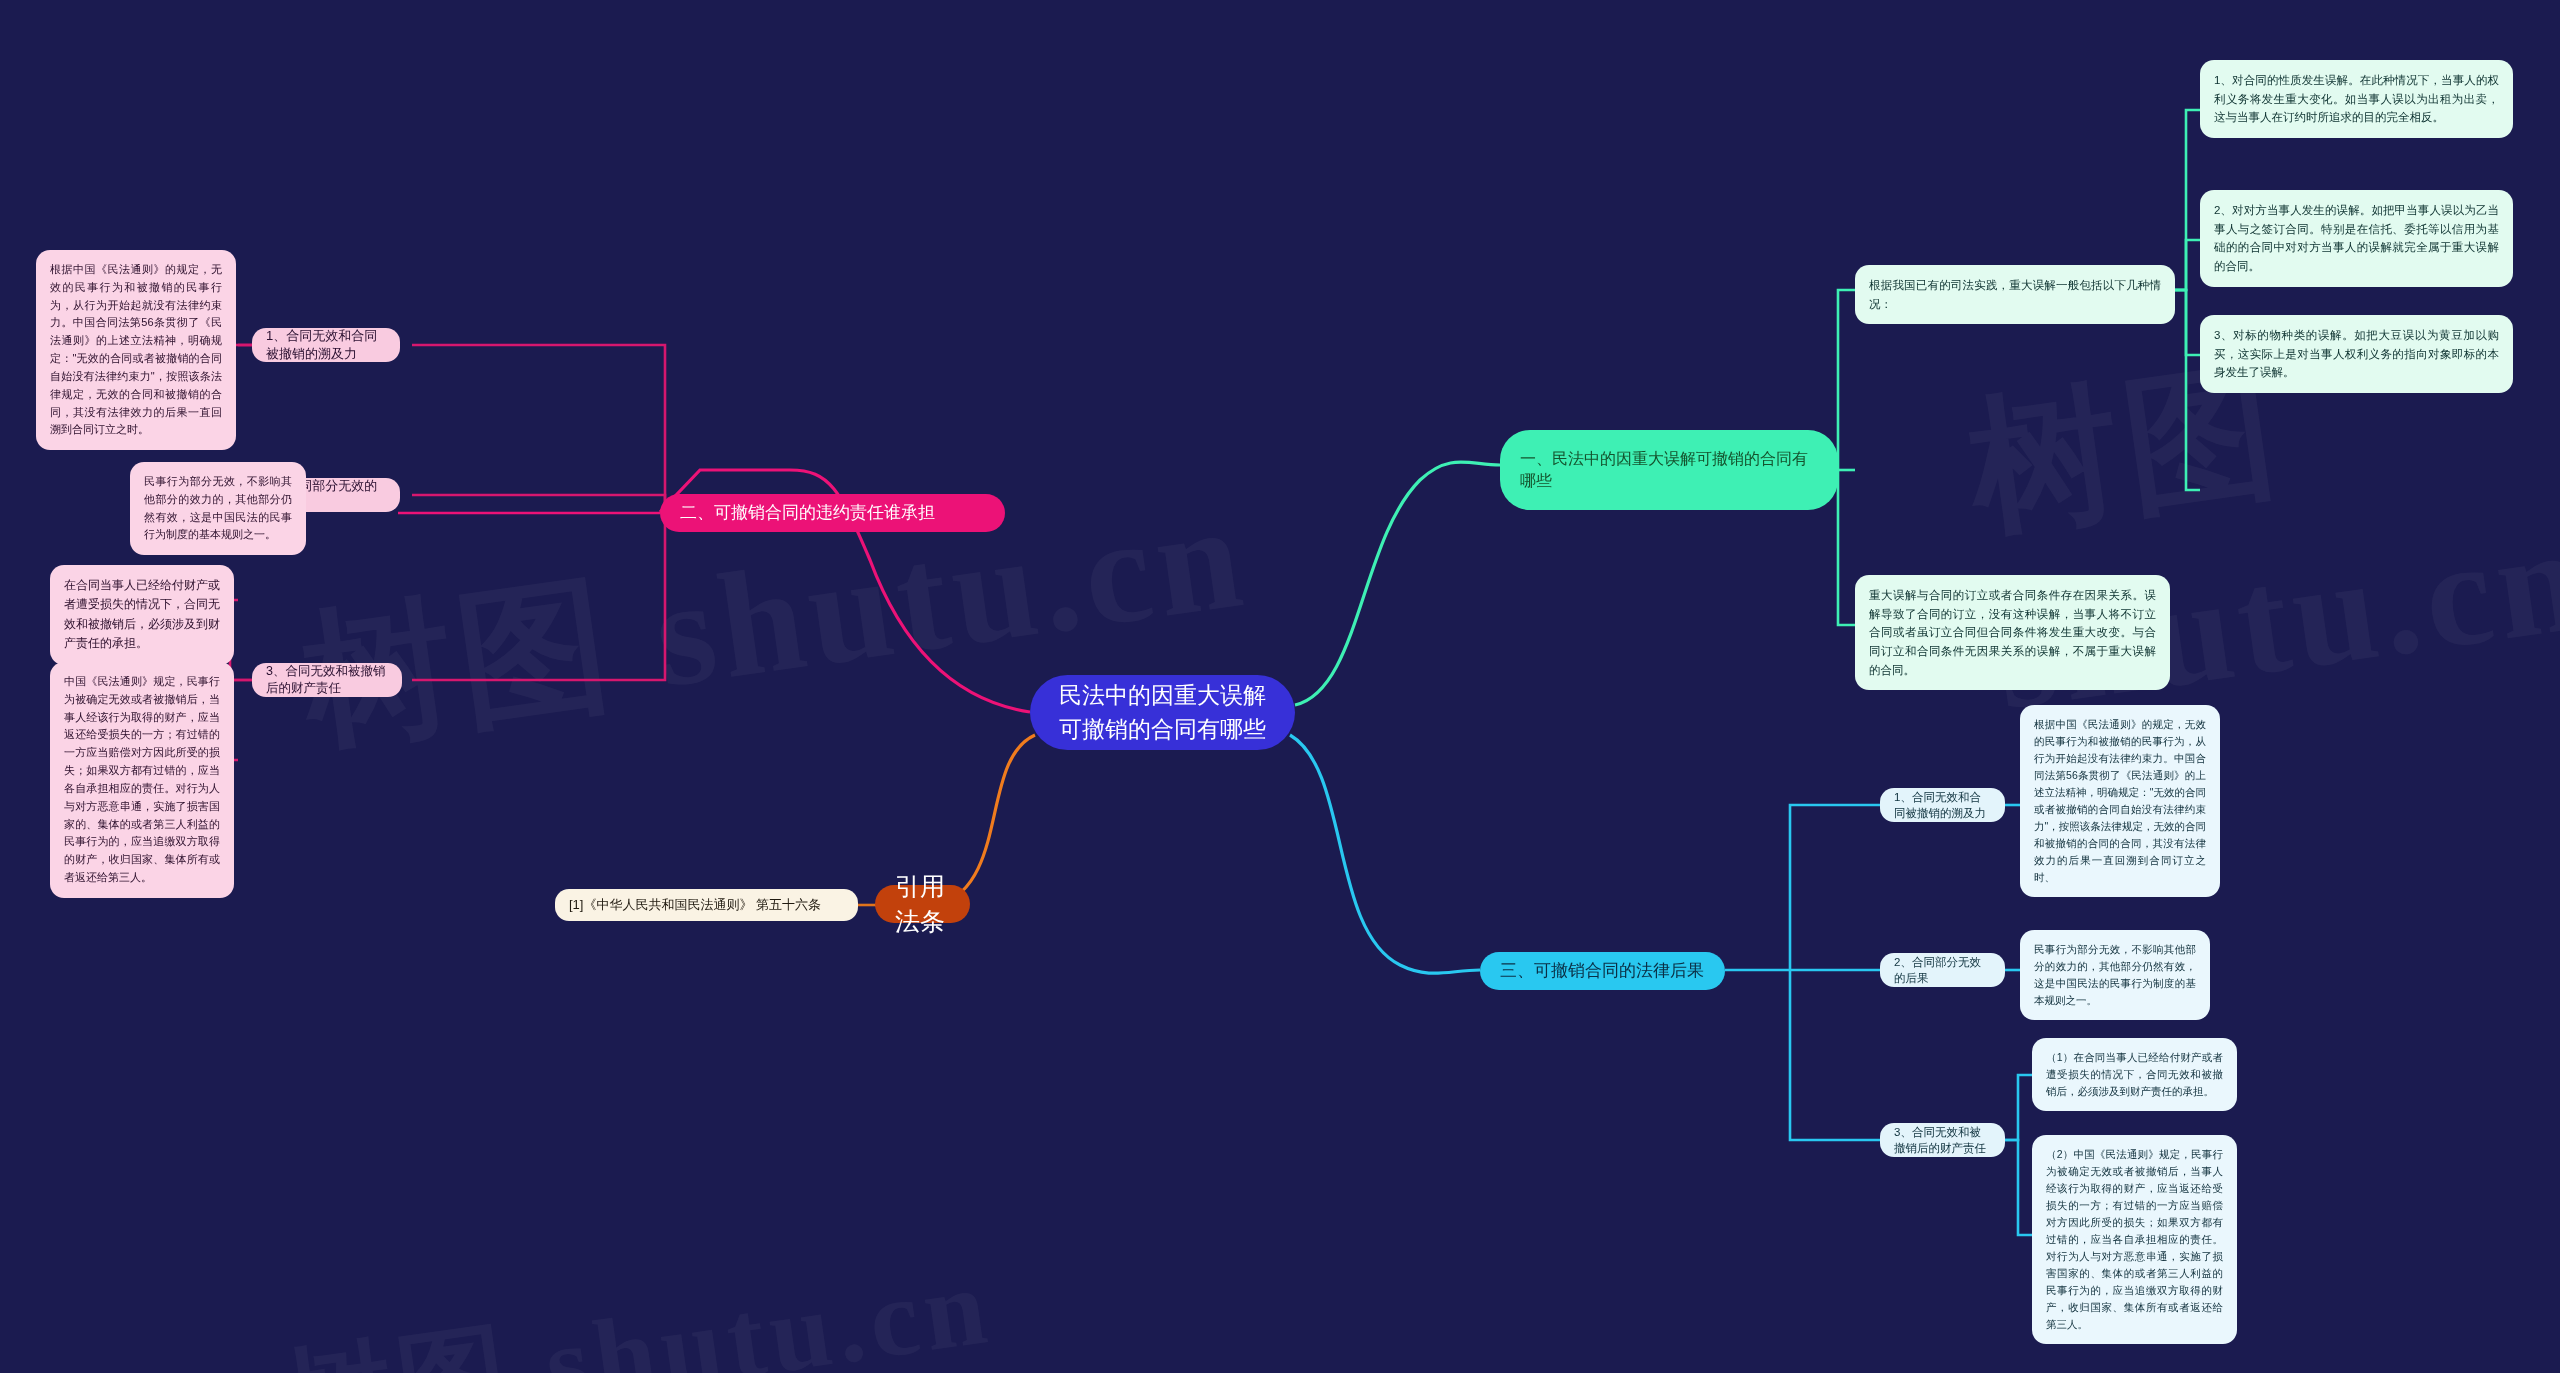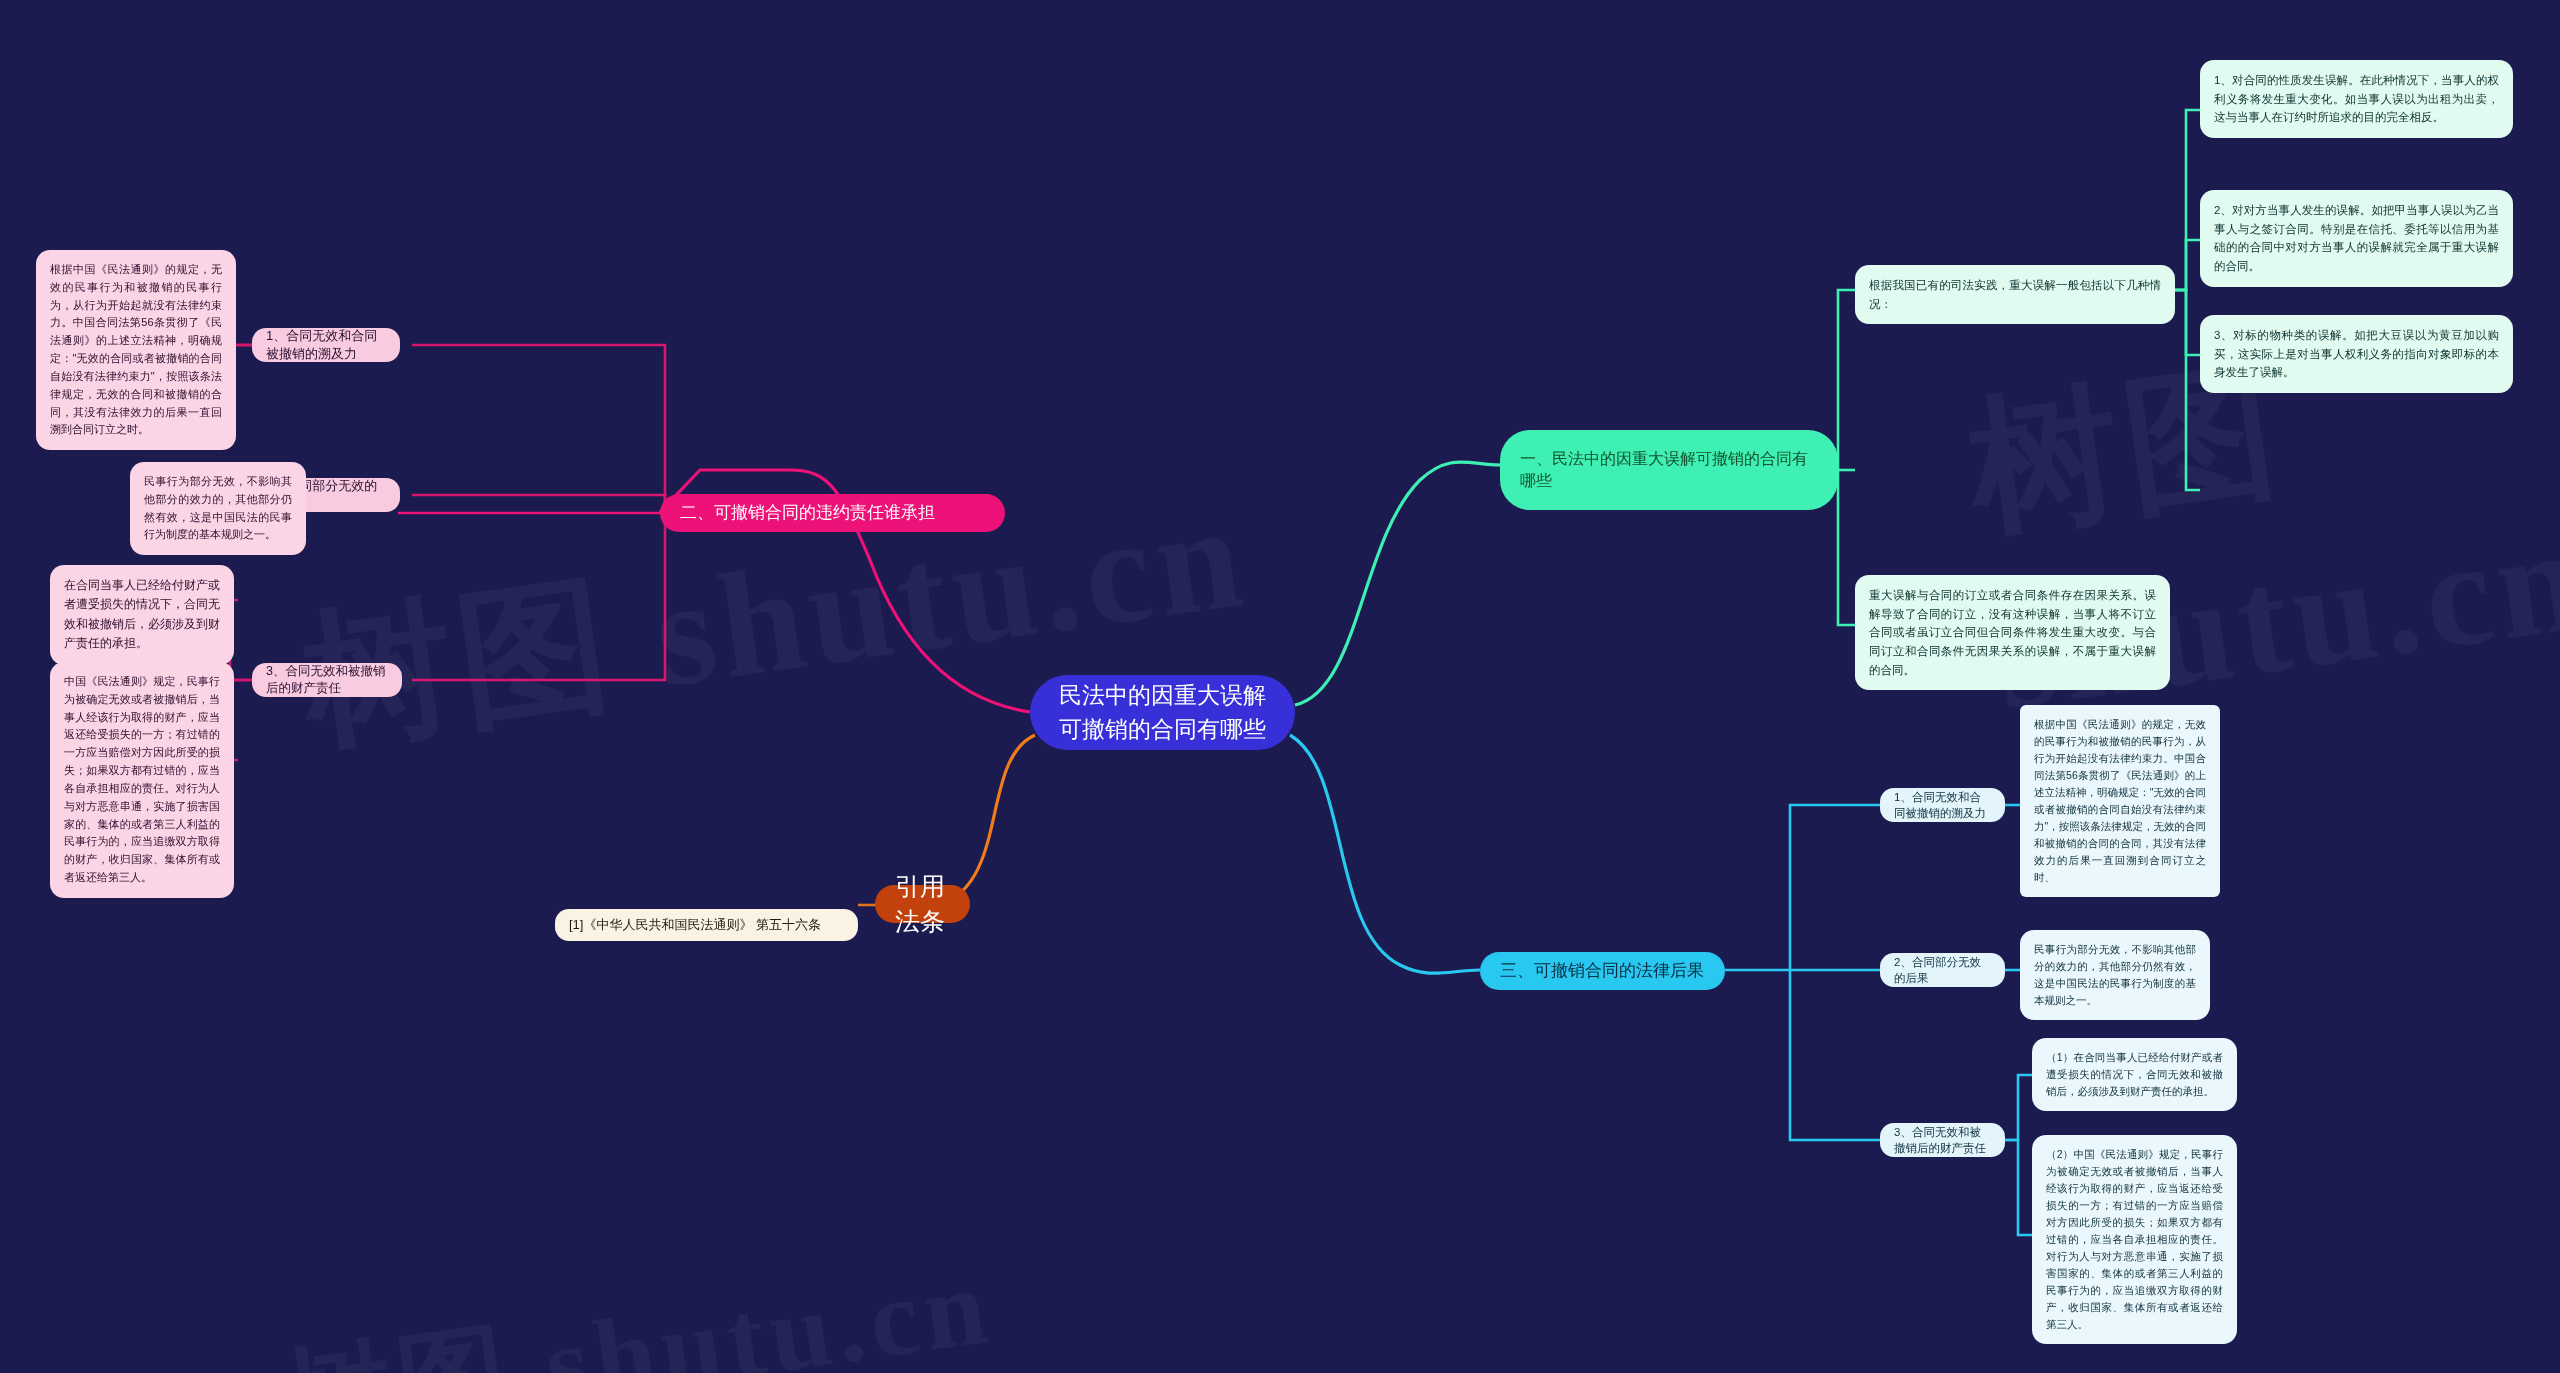--- a/index.html
+++ b/index.html
@@ -110,21 +110,21 @@
   <div class="node card pink" style="left:36px;top:250px;width:200px;font-size:11px;line-height:1.62;">根据中国《民法通则》的规定，无效的民事行为和被撤销的民事行为，从行为开始起就没有法律约束力。中国合同法第56条贯彻了《民法通则》的上述立法精神，明确规定："无效的合同或者被撤销的合同自始没有法律约束力"，按照该条法律规定，无效的合同和被撤销的合同，其没有法律效力的后果一直回溯到合同订立之时。</div>
 
   <div class="node card pink" style="left:130px;top:462px;width:176px;font-size:11px;line-height:1.62;">民事行为部分无效，不影响其他部分的效力的，其他部分仍然有效，这是中国民法的民事行为制度的基本规则之一。</div>
 
   <div class="node card pink" style="left:50px;top:565px;width:184px;font-size:12px;line-height:1.62;">在合同当事人已经给付财产或者遭受损失的情况下，合同无效和被撤销后，必须涉及到财产责任的承担。</div>
 
   <div class="node card pink" style="left:50px;top:662px;width:184px;font-size:11px;line-height:1.62;">中国《民法通则》规定，民事行为被确定无效或者被撤销后，当事人经该行为取得的财产，应当返还给受损失的一方；有过错的一方应当赔偿对方因此所受的损失；如果双方都有过错的，应当各自承担相应的责任。对行为人与对方恶意串通，实施了损害国家的、集体的或者第三人利益的民事行为的，应当追缴双方取得的财产，收归国家、集体所有或者返还给第三人。</div>
 
   <div class="node pill orange" style="left:875px;top:885px;width:95px;height:38px;">引用法条</div>
 
-  <div class="node sub cream" style="left:555px;top:889px;width:303px;height:32px;font-size:13px;justify-content:flex-start;margin-top:20px;">[1]《中华人民共和国民法通则》 第五十六条</div>
+  <div class="node sub cream" style="left:555px;top:889px;width:303px;height:32px;font-size:13px;justify-content:flex-start;">[1]《中华人民共和国民法通则》 第五十六条</div>
 
   <div class="node pill green" style="left:1500px;top:430px;width:338px;height:80px;align-items:center;font-size:16px;">一、民法中的因重大误解可撤销的合同有哪些</div>
 
   <div class="node card mint" style="left:1855px;top:265px;width:320px;font-size:11.5px;line-height:1.62;">根据我国已有的司法实践，重大误解一般包括以下几种情况：</div>
 
   <div class="node card mint" style="left:1855px;top:575px;width:315px;font-size:11.5px;line-height:1.62;">重大误解与合同的订立或者合同条件存在因果关系。误解导致了合同的订立，没有这种误解，当事人将不订立合同或者虽订立合同但合同条件将发生重大改变。与合同订立和合同条件无因果关系的误解，不属于重大误解的合同。</div>
 
   <div class="node card mint" style="left:2200px;top:60px;width:313px;font-size:11.5px;line-height:1.62;">1、对合同的性质发生误解。在此种情况下，当事人的权利义务将发生重大变化。如当事人误以为出租为出卖，这与当事人在订约时所追求的目的完全相反。</div>
 
   <div class="node card mint" style="left:2200px;top:190px;width:313px;font-size:11.5px;line-height:1.62;">2、对对方当事人发生的误解。如把甲当事人误以为乙当事人与之签订合同。特别是在信托、委托等以信用为基础的的合同中对对方当事人的误解就完全属于重大误解的合同。</div>
@@ -133,21 +133,21 @@
 
 
   <div class="node pill cyan" style="left:1480px;top:952px;width:245px;height:38px;">三、可撤销合同的法律后果</div>
 
   <div class="node sub bluelight" style="left:1880px;top:788px;width:125px;height:34px;font-size:11.5px;">1、合同无效和合同被撤销的溯及力</div>
 
   <div class="node sub bluelight" style="left:1880px;top:953px;width:125px;height:34px;font-size:11.5px;">2、合同部分无效的后果</div>
 
   <div class="node sub bluelight" style="left:1880px;top:1123px;width:125px;height:34px;font-size:11.5px;">3、合同无效和被撤销后的财产责任</div>
 
-  <div class="node card ice" style="left:2020px;top:705px;width:200px;font-size:10.5px;line-height:1.62;border-radius:6px;">根据中国《民法通则》的规定，无效的民事行为和被撤销的民事行为，从行为开始起没有法律约束力。中国合同法第56条贯彻了《民法通则》的上述立法精神，明确规定："无效的合同或者被撤销的合同自始没有法律约束力"，按照该条法律规定，无效的合同和被撤销的合同的合同，其没有法律效力的后果一直回溯到合同订立之时、</div>
+  <div class="node card ice" style="left:2020px;top:705px;width:200px;font-size:10.5px;line-height:1.62;">根据中国《民法通则》的规定，无效的民事行为和被撤销的民事行为，从行为开始起没有法律约束力。中国合同法第56条贯彻了《民法通则》的上述立法精神，明确规定："无效的合同或者被撤销的合同自始没有法律约束力"，按照该条法律规定，无效的合同和被撤销的合同的合同，其没有法律效力的后果一直回溯到合同订立之时、</div>
 
   <div class="node card ice" style="left:2020px;top:930px;width:190px;font-size:10.5px;line-height:1.62;">民事行为部分无效，不影响其他部分的效力的，其他部分仍然有效，这是中国民法的民事行为制度的基本规则之一。</div>
 
   <div class="node card ice" style="left:2032px;top:1038px;width:205px;font-size:10.5px;line-height:1.62;">（1）在合同当事人已经给付财产或者遭受损失的情况下，合同无效和被撤销后，必须涉及到财产责任的承担。</div>
 
   <div class="node card ice" style="left:2032px;top:1135px;width:205px;font-size:10.5px;line-height:1.62;">（2）中国《民法通则》规定，民事行为被确定无效或者被撤销后，当事人经该行为取得的财产，应当返还给受损失的一方；有过错的一方应当赔偿对方因此所受的损失；如果双方都有过错的，应当各自承担相应的责任。对行为人与对方恶意串通，实施了损害国家的、集体的或者第三人利益的民事行为的，应当追缴双方取得的财产，收归国家、集体所有或者返还给第三人。</div>
 
 </div>
 
 </body></html>

